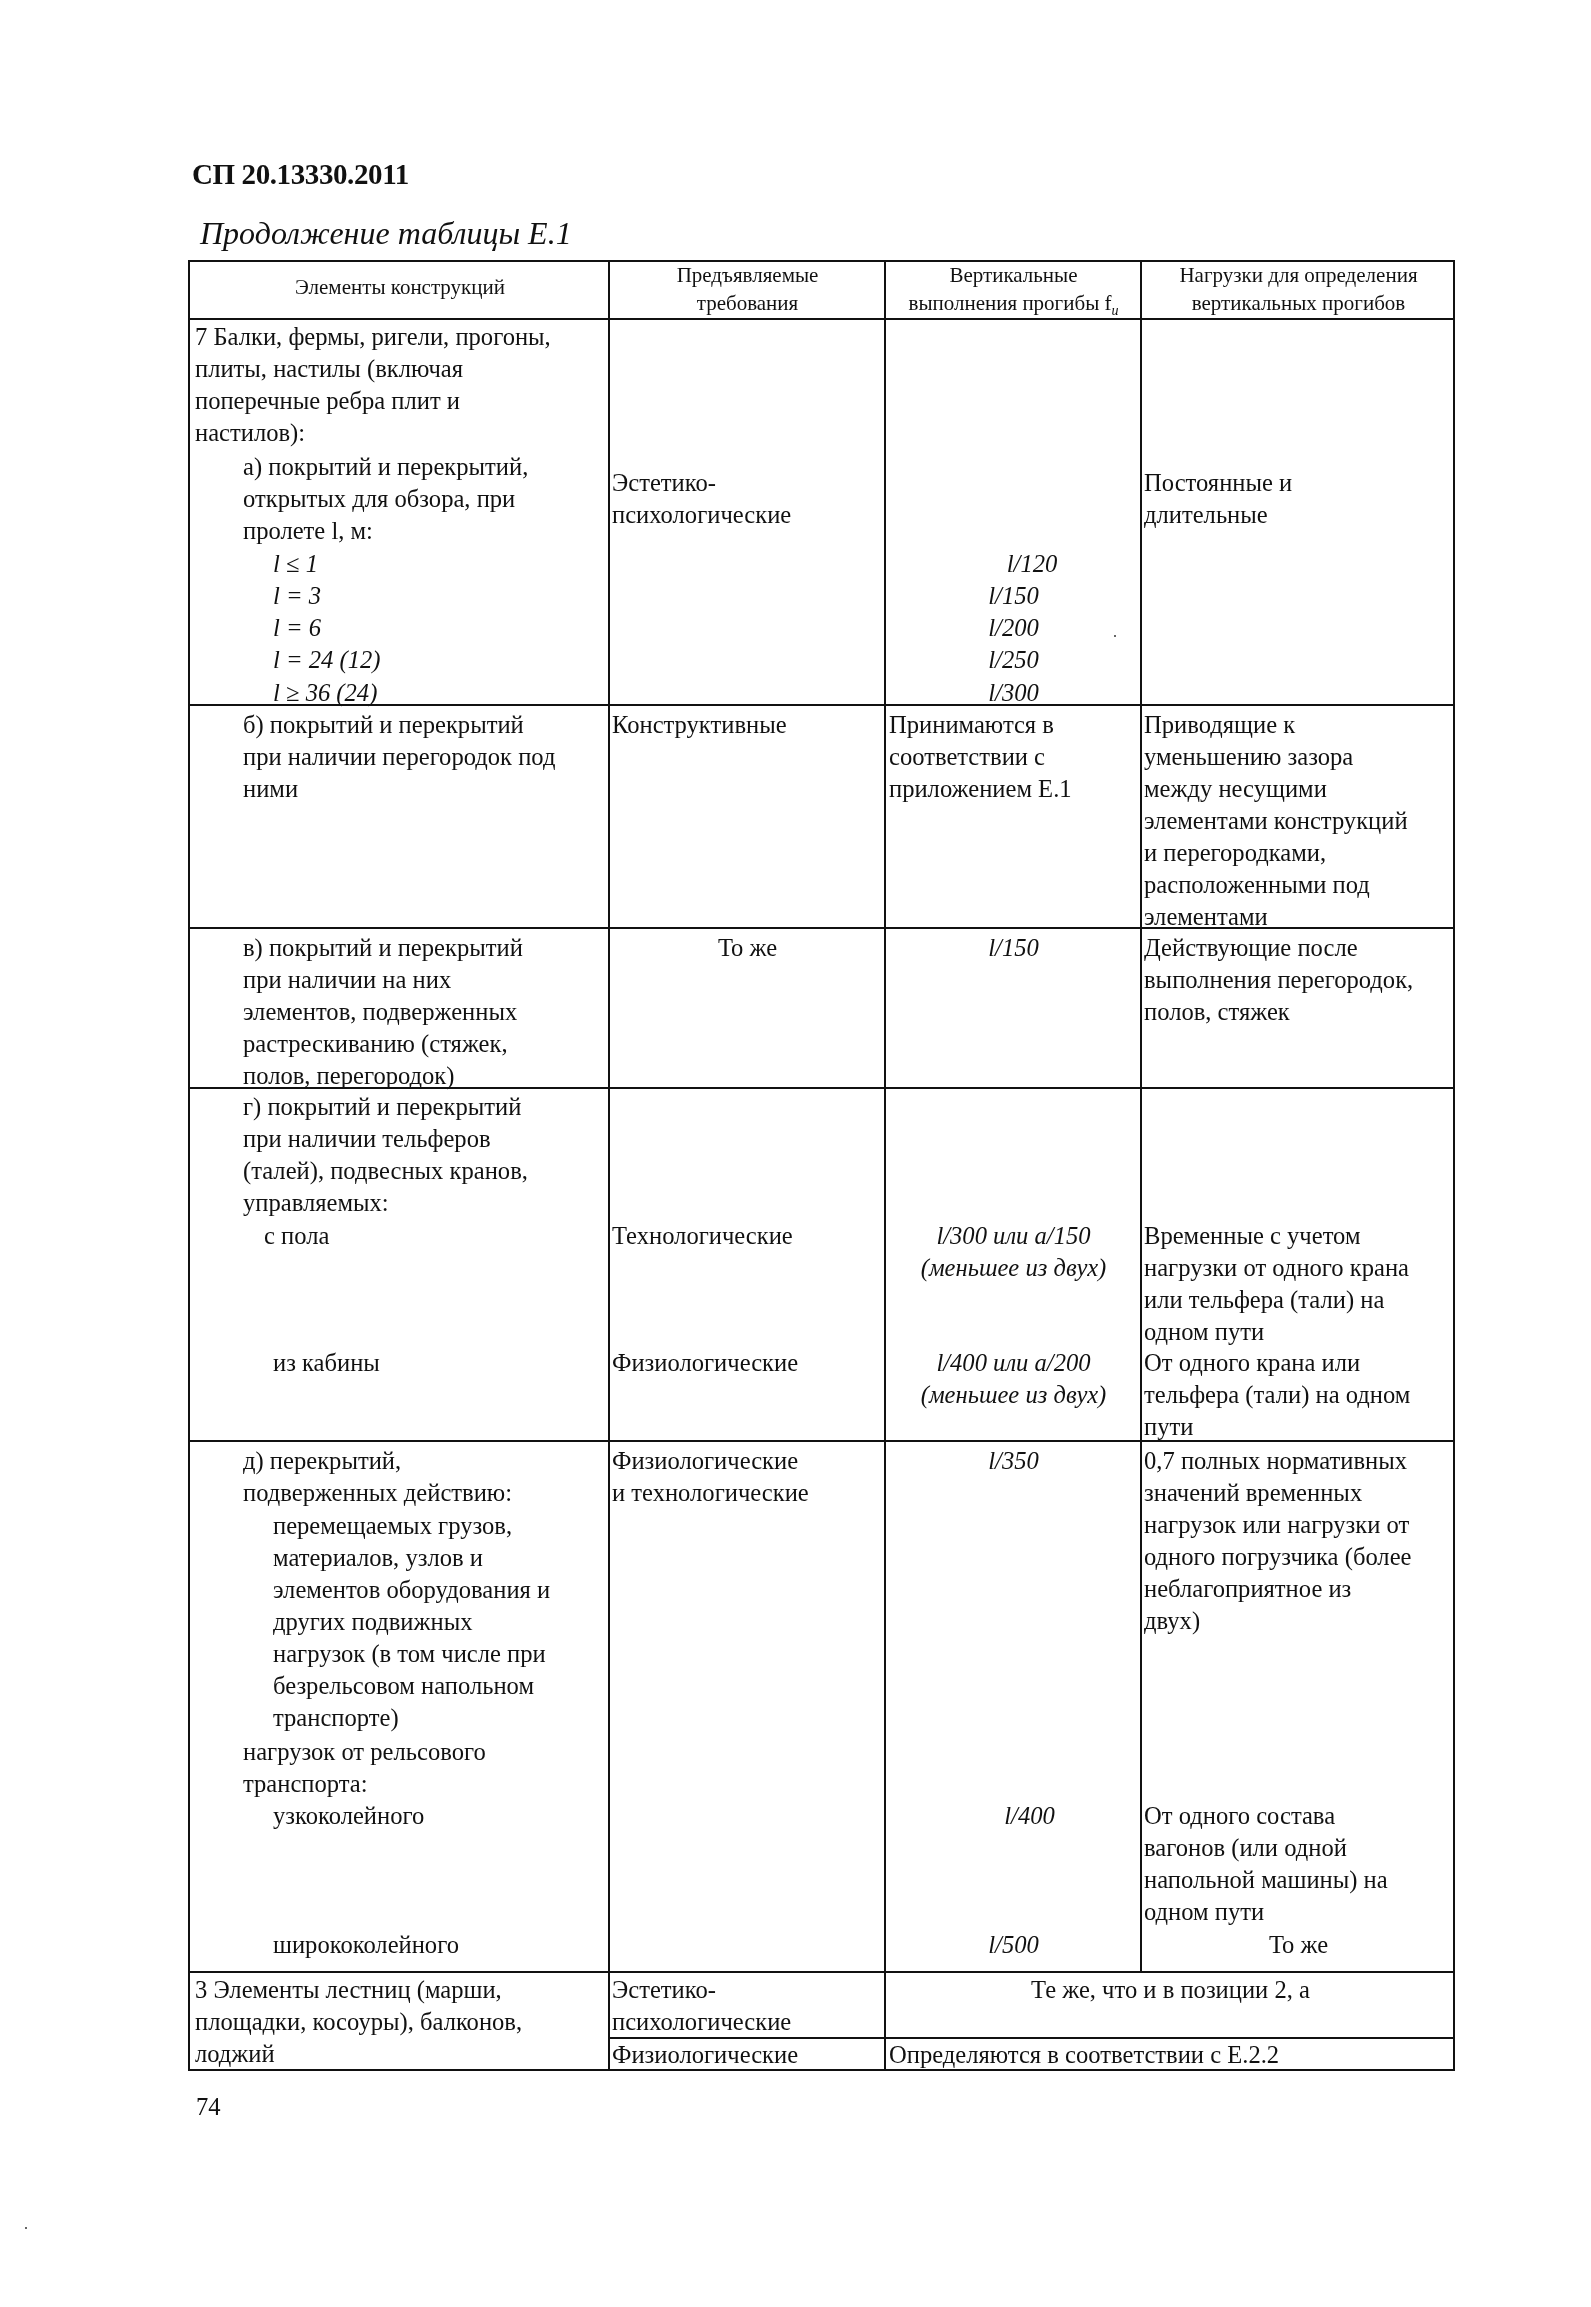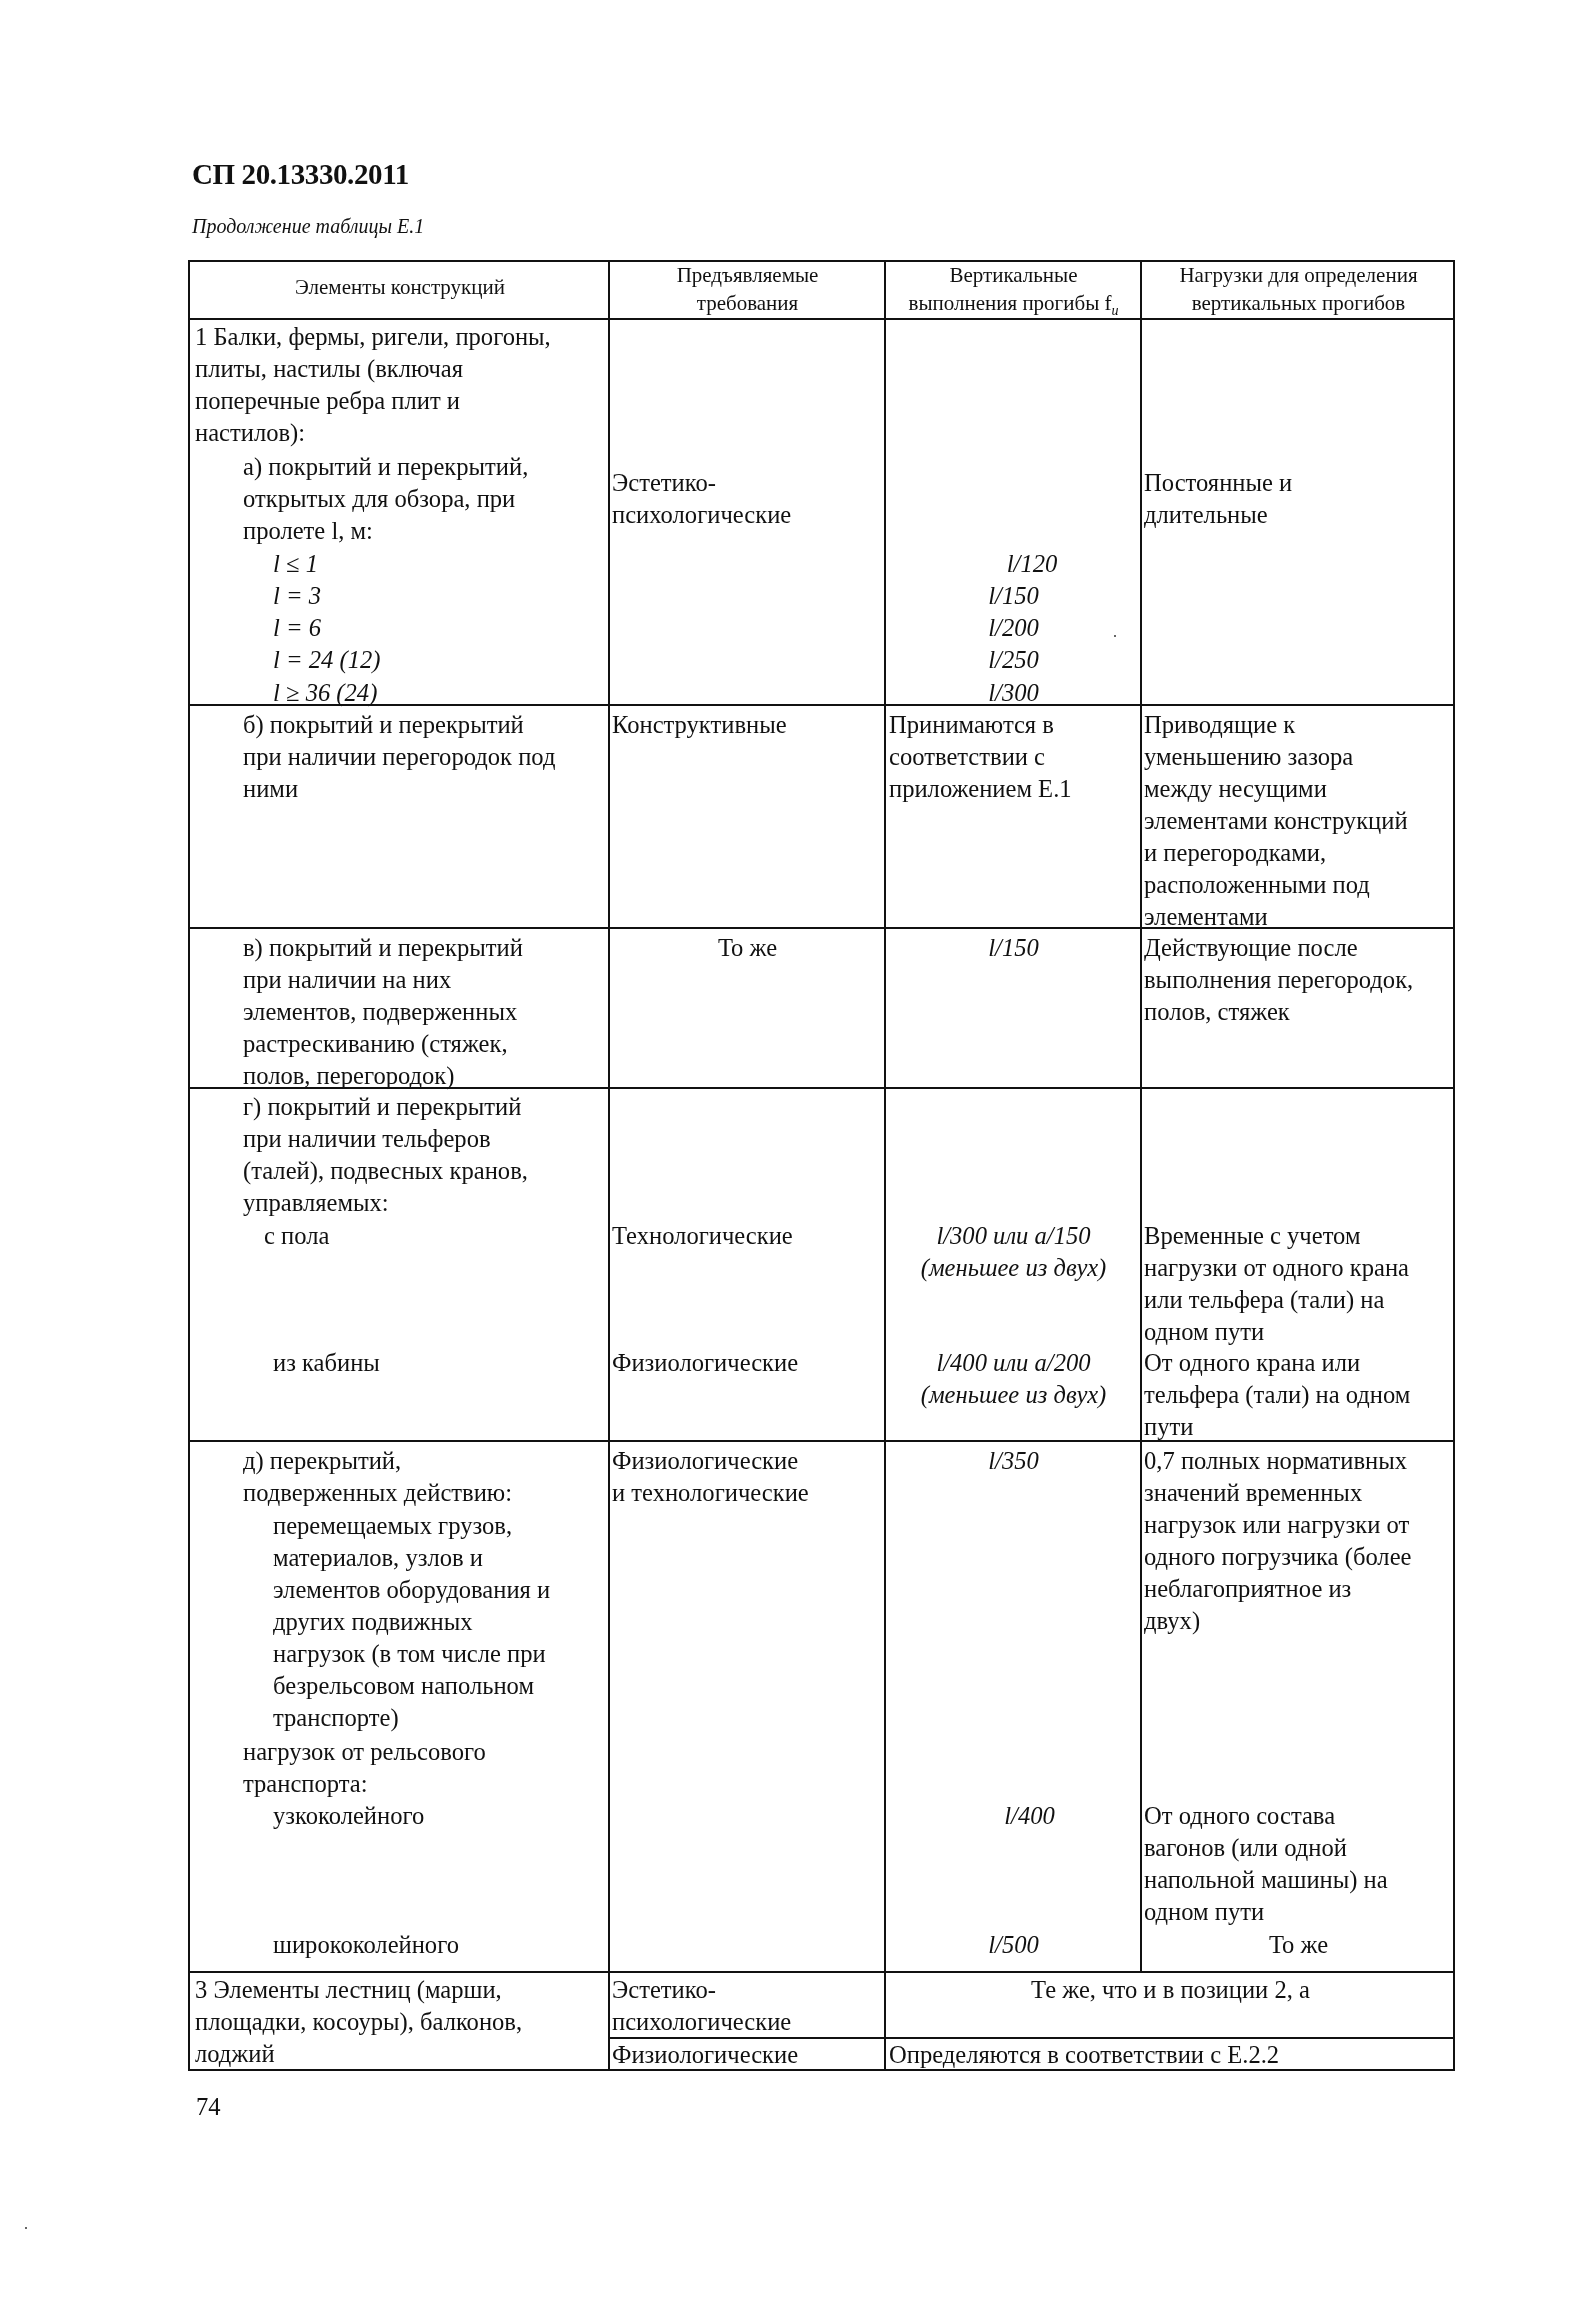--- a/index.html
+++ b/index.html
@@ -1,20 +1,20 @@
 <!DOCTYPE html>
 <html style="font-size:12.3px"><head>
 <meta charset="utf-8">
 <style>
   html, body { margin:0; padding:0; background:#fff; }
   body { width:1592px; height:2307px; position:relative; overflow:hidden;
          font-family:"Liberation Serif","DejaVu Serif",serif; color:#111; }
   .abs { position:absolute; }
   .doc-title { left:192px; top:158px; font-size:29px; font-weight:bold; letter-spacing:-0.4px; }
-  .caption { left:192px; top:215px; font-size:20px; font-style:italic; }
+  .caption { left:200px; top:215px; font-size:32px; font-style:italic; }
   .table { position:absolute; left:188px; top:260px; width:1267px; height:1811px;
            border:2.3px solid #111; box-sizing:border-box; }
   .hline { position:absolute; left:188px; width:1267px; height:2.3px; background:#111; }
   .vline { position:absolute; width:1.5px; background:#111; }
   .cell { position:absolute; font-size:24.6px; line-height:32px; white-space:pre; }
   .hdr { font-size:21px; line-height:28px; text-align:center; white-space:pre; }
   .center { text-align:center; }
   .it { font-style:italic; }
   .pagenum { left:196px; top:2093px; font-size:24.6px; }
   .speck { width:2.3px; height:2.3px; background:#333; border-radius:50%; }
@@ -40,21 +40,21 @@
 <div class="vline" style="left:1140px;top:260px;height:1713px"></div>
 
 <div class="abs hdr" style="left:191px;top:273px;width:418px">Элементы конструкций</div>
 <div class="abs hdr" style="left:610px;top:261px;width:275px">Предъявляемые
 требования</div>
 <div class="abs hdr" style="left:886px;top:261px;width:255px"><span>Вертикальные
 выполнения прогибы f</span><sub class="it" style="font-size:14px">u</sub></div>
 <div class="abs hdr" style="left:1142px;top:261px;width:313px">Нагрузки для определения
 вертикальных прогибов</div>
 
-<div class="abs cell" style="left:195px;top:321px">1 Балки, фермы, ригели, прогоны,
+<div class="abs cell" style="left:195px;top:321px">7 Балки, фермы, ригели, прогоны,
 плиты, настилы (включая
 поперечные ребра плит и
 настилов):</div>
 <div class="abs cell" style="left:243px;top:451px">а) покрытий и перекрытий,
 открытых для обзора, при
 пролете l, м:</div>
 <div class="abs cell it" style="left:273px;top:548px">l ≤ 1</div>
 <div class="abs cell it" style="left:273px;top:580px">l = 3</div>
 <div class="abs cell it" style="left:273px;top:612px">l = 6</div>
 <div class="abs cell it" style="left:273px;top:644px">l = 24 (12)</div>

